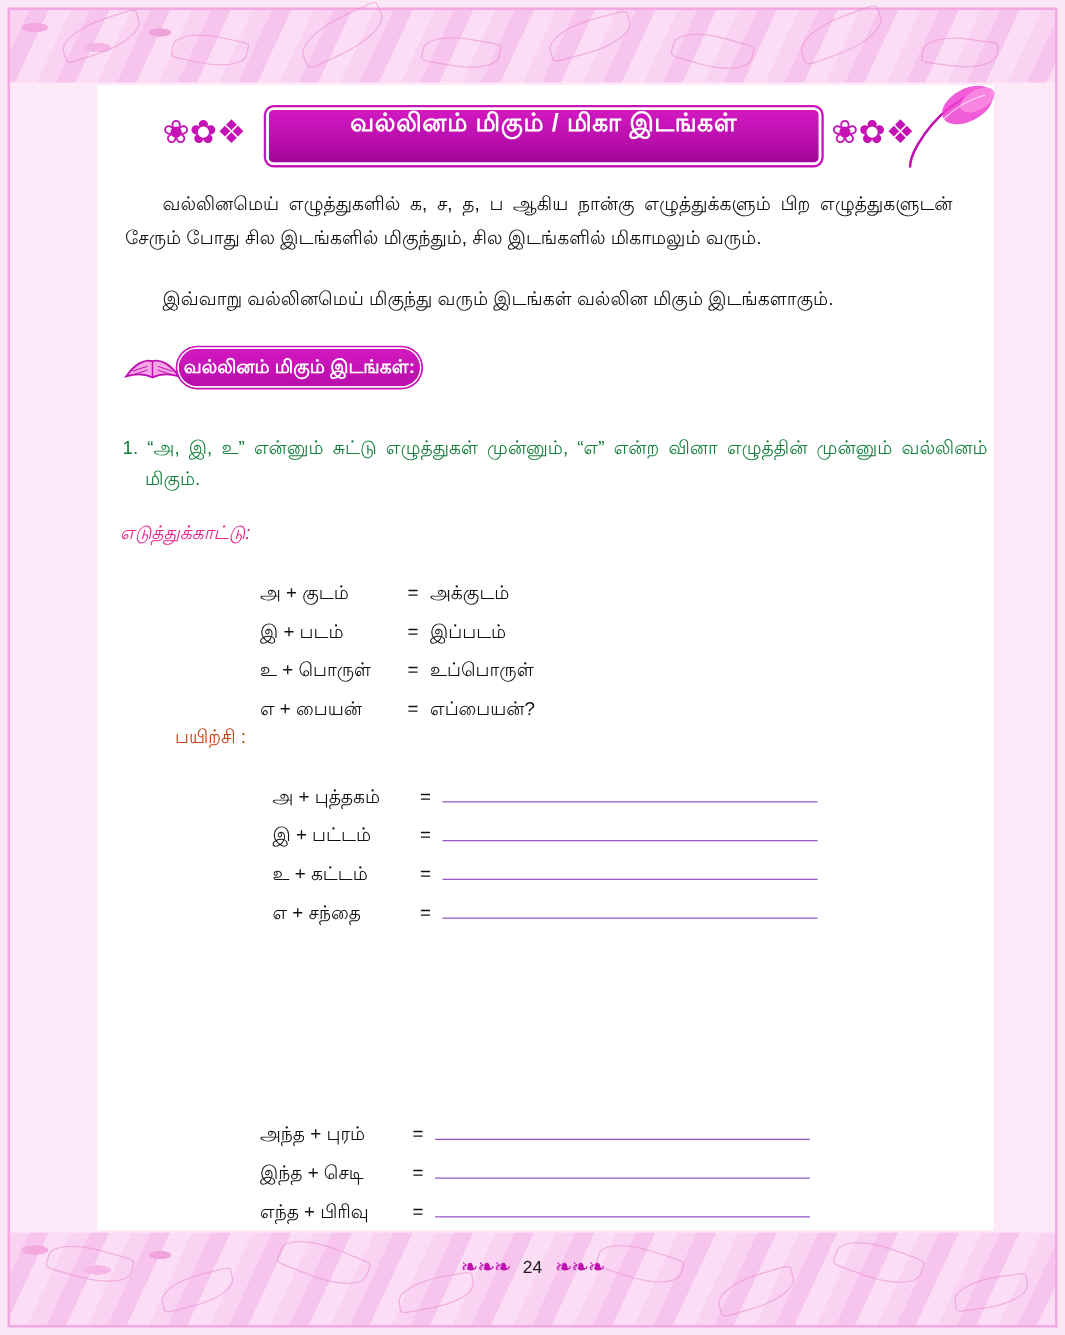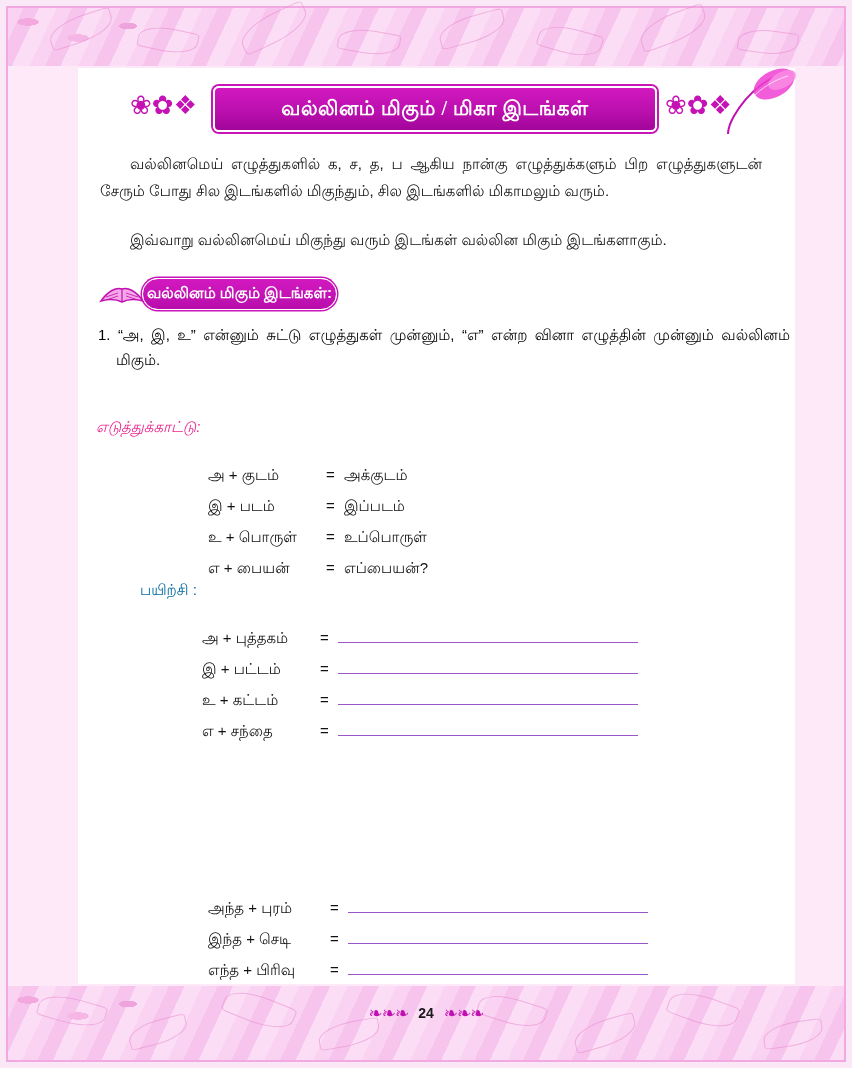--- a/index.html
+++ b/index.html
@@ -76,23 +76,21 @@
     position: absolute;
     left: 93px;
     top: 8px;
     width: 440px;
     height: 42px;
     background: linear-gradient(180deg, #d219c0 0%, #bb0fae 55%, #a2069a 100%);
     border: 2px solid #ffffff;
     border-radius: 6px;
     box-shadow: 0 0 0 2px #c815b8;
     display: flex;
-    align-items: center;
     justify-content: center;
-    font-family: Liberation Serif, serif;
   }
   .title-banner span {
     color: #ffffff;
     font-size: 20px;
     font-weight: bold;
     letter-spacing: .5px;
   }
   .swirl {
     position: absolute;
     font-size: 26px;
@@ -153,22 +151,23 @@
     left: 0;
     top: 1px;
     width: 48px;
     height: 30px;
   }
 
   
   .item {
     position: absolute;
     font-size: 15px;
-    color: #000000;
+    color: #15803d;
     line-height: 25px;
+    margin-top: 24px;
   }
   .item-1 {
     left: 98px;
     top: 322px;
     width: 692px;
     text-align: justify;
   }
   .item-1 .hang { padding-left: 18px; text-indent: -18px; display: block; }
   .item-2 {
     left: 98px;
@@ -183,28 +182,28 @@
     top: 418px;
     font-size: 15px;
     color: #e9268f;
     font-style: italic;
   }
   .label-practice {
     position: absolute;
     left: 140px;
     top: 581px;
     font-size: 15px;
-    color: #0369a1;
+    color: #c2410c;
   }
 
   .eq-list {
     position: absolute;
   }
   .eq-list.examples { left: 208px; top: 418px; }
-  .eq-list.practice { left: 202px; top: 581px; }
+  .eq-list.practice { left: 218px; top: 581px; }
   .eq-list.section2 { left: 208px; top: 851px; }
 
   .eq-row {
     display: flex;
     align-items: baseline;
     font-size: 15px;
     color: #111111;
     height: 31px;
   }
   .eq-row .lhs {
@@ -242,21 +241,21 @@
     gap: 10px;
   }
   .footer .orn {
     color: #c110b2;
     font-size: 17px;
     letter-spacing: -1px;
   }
   .footer .pagenum {
     color: #1a1a1a;
     font-size: 14px;
-    font-weight: bold;
+    font-weight: normal;
   }
 </style>
 </head>
 <body>
 
 <div class="page">
 
   <div class="outer-border"></div>
 
   <div class="band band-top">

